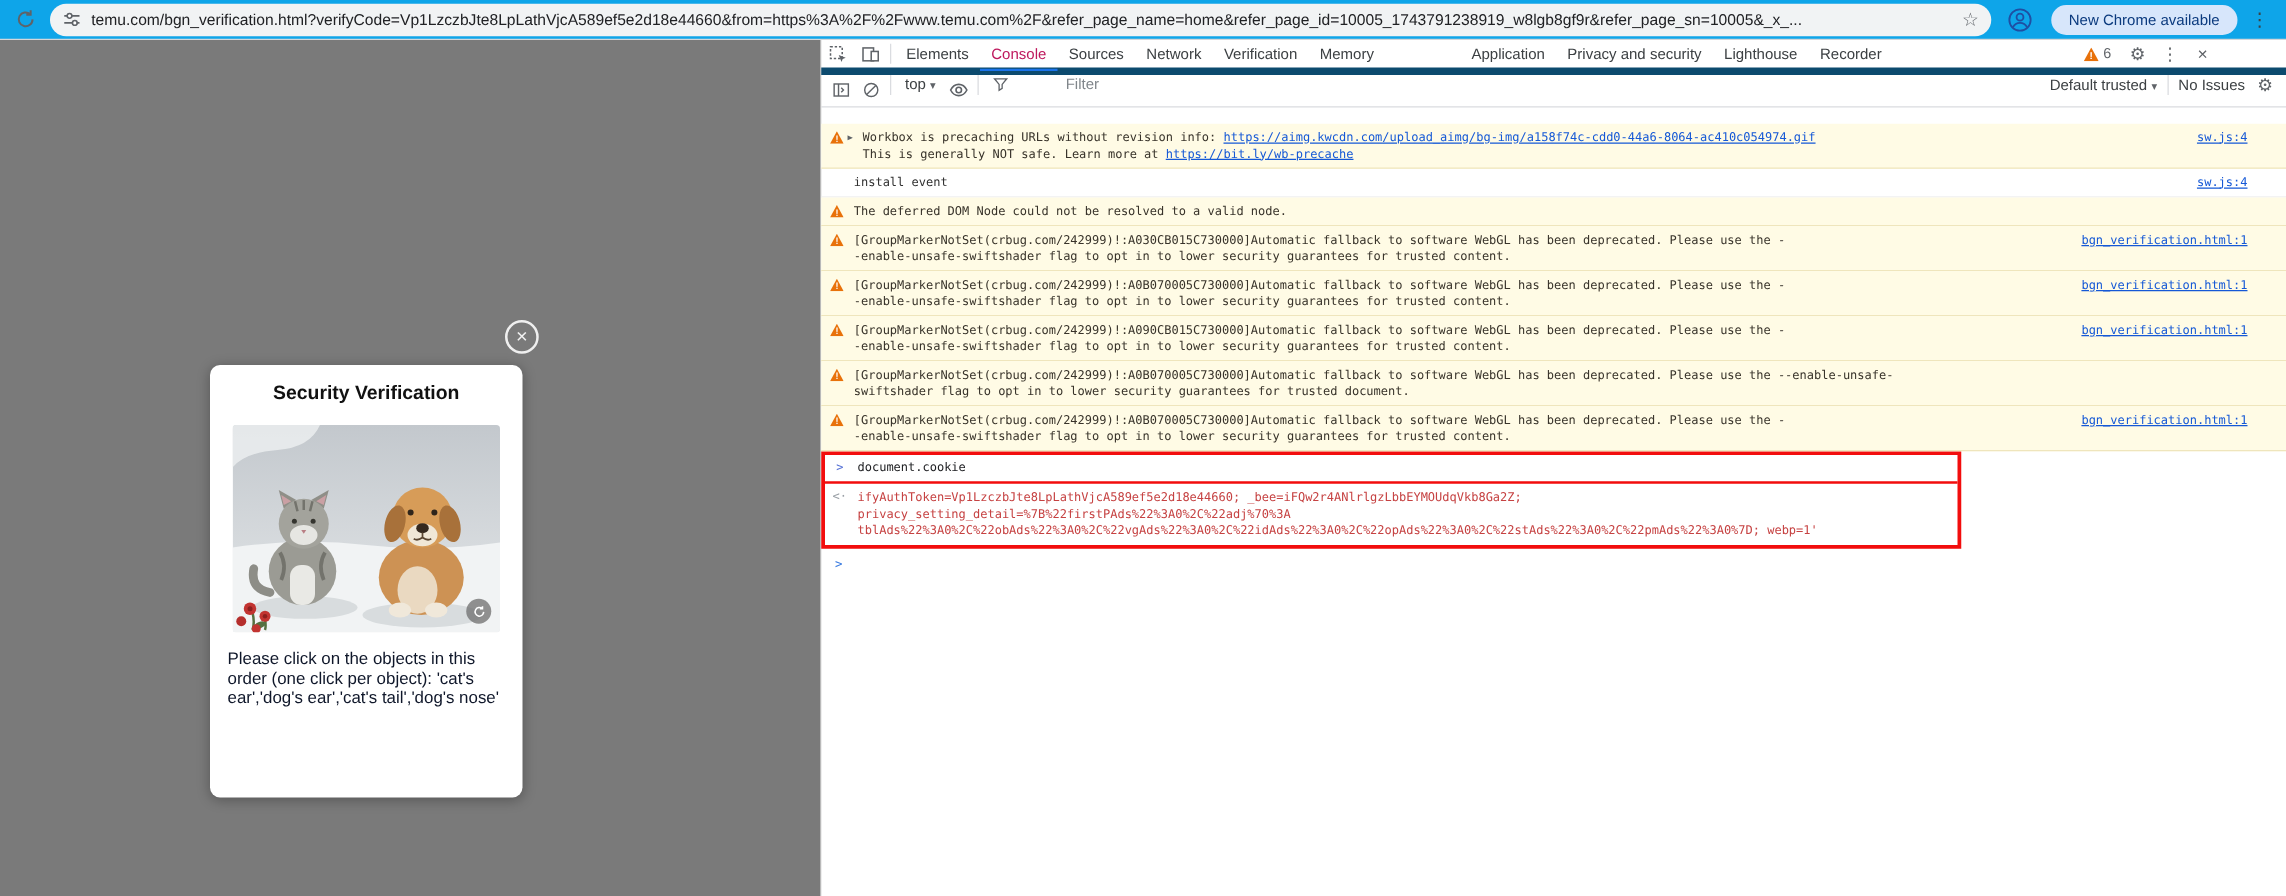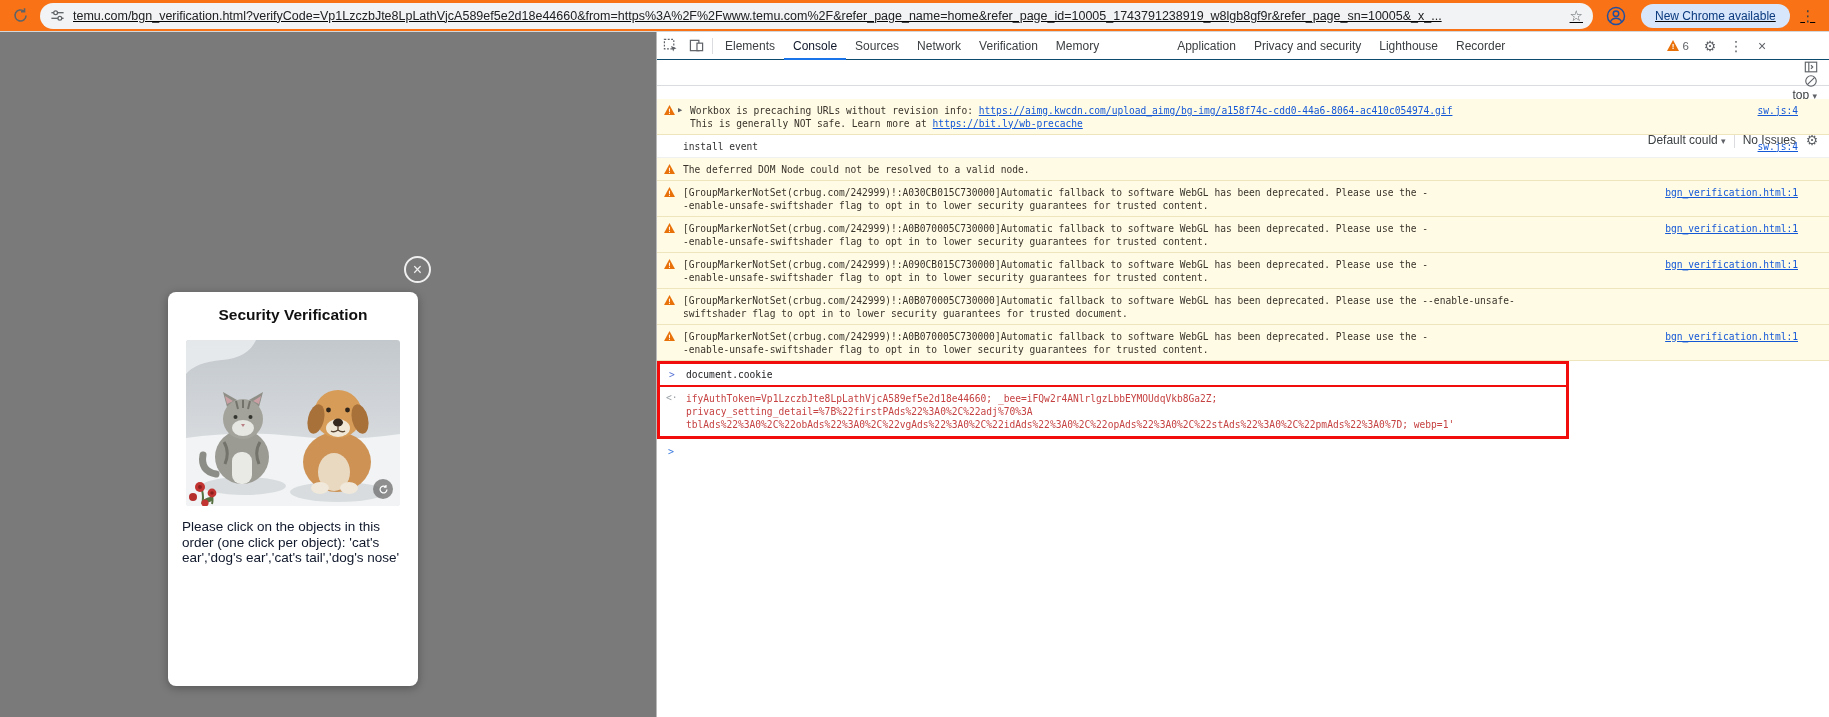--- a/index.html
+++ b/index.html
@@ -1,66 +1,66 @@
 <!DOCTYPE html>
 <html><head>
 <meta charset="utf-8">
 <style>
   * { margin:0; padding:0; box-sizing:border-box; }
   html,body { width:1829px; height:717px; overflow:hidden; background:#fff;
               font-family:"Liberation Sans", sans-serif; }
   .stage { position:relative; width:1829px; height:717px; }
 
   
-  .topbar { position:absolute; left:0; top:0; width:1829px; height:32px; background:#f97316;
-            border-bottom:1px solid #d4d7da; display:flex; align-items:center;text-decoration:underline; }
+  .topbar { position:absolute; left:0; top:0; width:1829px; height:32px; background:#0ea5e9;
+            border-bottom:1px solid #d4d7da; display:flex; align-items:center; }
   .tb-icon { color:#5f6368; display:flex; align-items:center; justify-content:center; }
   .reload { width:24px; height:24px; margin-left:8px; }
   .omnibox { margin-left:8px; width:1553px; height:26px; background:#f1f3f4; border-radius:14px;
              display:flex; align-items:center; padding:0 10px; }
   .omnibox .url { font-size:12.5px; color:#202124; white-space:nowrap; overflow:hidden;
                   flex:1; margin-left:8px; }
   .star { font-size:15px; color:#5f6368; margin-left:8px; }
   .avatar { width:22px; height:22px; margin-left:12px; }
   .update-pill { margin-left:14px; height:24px; border-radius:12px; background:#d7e6fb;
                  color:#0b3a7e; font-size:12px; display:flex; align-items:center;
                  padding:0 14px; white-space:nowrap; }
   .kebab { font-size:15px; color:#3c4043; margin-left:10px; width:16px; text-align:center; }
 
   
   .content { position:absolute; left:0; top:32px; width:1829px; height:685px; display:flex; }
   .page-area { position:relative; width:656px; height:685px; background:#7a7a7a; flex:none; }
   .modal-close { position:absolute; left:404px; top:224px; width:27px; height:27px; border-radius:50%;
                  border:2px solid #efefef; color:#f2f2f2; font-size:16px; line-height:23px;
                  text-align:center; cursor:pointer; }
-  .modal { position:absolute; left:168px; top:260px; width:250px; height:394px; background:#fff;
+  .modal { position:absolute; left:168px; top:260px; width:250px; height:346px; background:#fff;
            border-radius:8px; box-shadow:0 2px 10px rgba(0,0,0,.3); }
   .modal-title { text-align:center; font-size:15.5px; font-weight:bold; color:#111; padding-top:14px; }
   .captcha-wrap { position:relative; width:214px; height:166px; margin:16px auto 0; border-radius:3px;
                   overflow:hidden; }
   .refresh-badge { position:absolute; right:7px; bottom:7px; width:20px; height:20px; border-radius:50%;
                    background:rgba(110,110,110,.75); display:flex; align-items:center; justify-content:center; }
   .instruction { width:222px; margin:13px auto 0; font-size:13.5px; line-height:15.5px; color:#0f172a; }
 
   
   .devtools { position:relative; width:1173px; height:685px; background:#fff; border-left:1px solid #b9b9b9;
               flex:none; font-family:"Liberation Sans", sans-serif; }
-  .dt-tabbar { height:28px; border-bottom:1px solid #0c4a6e; display:flex; align-items:center;
+  .dt-tabbar { height:28px; border-bottom:6px solid #0c4a6e; display:flex; align-items:center;
                padding-right:56px; color:#5f6368; }
   .dt-tabbar .ico { width:26px; height:26px; display:flex; align-items:center; justify-content:center; }
   .vdiv { width:1px; height:16px; background:#dadce0; margin:0 3px; }
   .tab { font-size:12px; color:#3c4043; padding:0 9px; height:28px; display:flex; align-items:center;
          white-space:nowrap; cursor:pointer; }
-  .tab.active { color:#0f172a; box-shadow:inset 0 -2px 0 #1a73e8; }
+  .tab.active { color:#be185d; box-shadow:inset 0 -2px 0 #1a73e8; }
   .tab-right { margin-left:auto; display:flex; align-items:center; gap:4px; }
   .warn-badge { display:flex; align-items:center; gap:4px; font-size:11.5px; color:#5f6368; margin-right:6px; }
   .glyphbtn { font-size:14px; color:#5f6368; width:22px; text-align:center; cursor:pointer; }
 
-  .dt-toolbar { height:26px; border-bottom:1px solid #dadce0; display:flex; align-items:flex-end;
-                padding:0 6px 0 4px; color:#5f6368;flex-direction:column; }
+  .dt-toolbar { height:26px; border-bottom:1px solid #dadce0; display:flex; align-items:flex-start;
+                padding:0 6px 0 4px; color:#5f6368; }
   .dt-toolbar .ico { width:24px; height:24px; display:flex; align-items:center; justify-content:center; }
   .ctx { font-size:12px; color:#3c4043; margin:0 6px 0 8px; white-space:nowrap; }
   .caret { font-size:9px; color:#5f6368; }
   .filterbox { display:flex; align-items:center; margin-left:8px; }
   .filterbox input { border:none; outline:none; background:transparent; font-size:12px; color:#737373;
                      width:220px; margin-left:6px;padding-left:40px; }
   .filterbox input::placeholder { color:#80868b; }
   .tool-right { margin-left:auto; display:flex; align-items:center; }
   .tool-right .lbl { font-size:12px; color:#3c4043; white-space:nowrap; margin:0 5px; }
 
@@ -260,21 +260,21 @@
         </span>
         <span class="vdiv"></span>
         <span class="filterbox">
           <svg width="13" height="13" viewBox="0 0 16 16" stroke="currentColor" fill="none" stroke-width="1.3">
             <path d="M2 2.5h12L9.5 8v4l-3 1.8V8Z"></path>
           </svg>
           <input type="text" placeholder="Filter" style="">
         </span>
         <span class="tool-right">
           <span class="lbl">
-            <span>Default could</span>
+            <span>Default trusted</span>
             <span class="caret">▾</span>
           </span>
           <span class="vdiv"></span>
           <span class="lbl">No Issues</span>
           <span class="glyphbtn">⚙</span>
         </span>
       </div>
 
       <div class="console">
 

